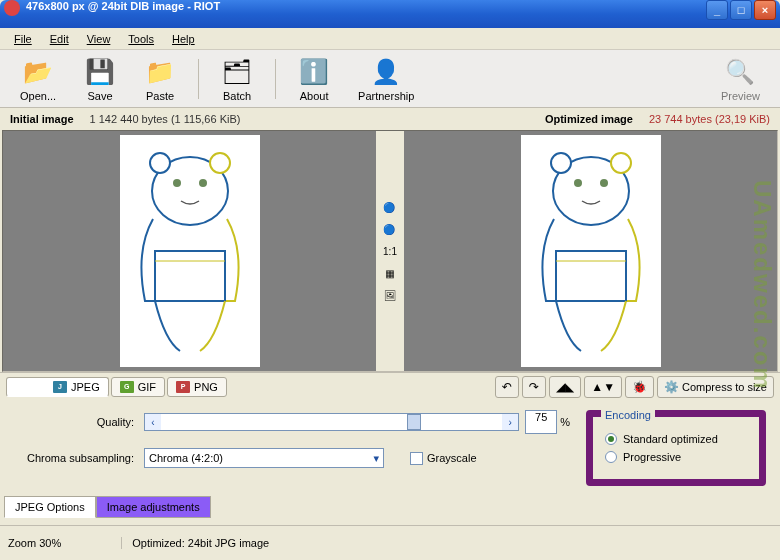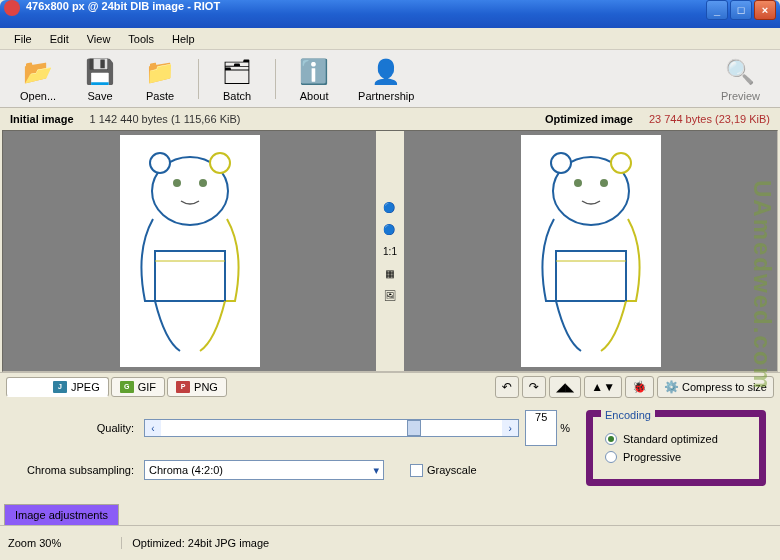--- a/index.html
+++ b/index.html
@@ -6,21 +6,21 @@
 body { background: #ece9d8; width: 780px; height: 560px; overflow: hidden; position: relative; }
 
 .titlebar { height: 28px; background: linear-gradient(to bottom, #3a80e8 0%, #2060d0 50%, #1a50c0 100%); display: flex; align-items: flex-start; padding: 0 4px; color: #fff; font-weight: bold; border-radius: 6px 6px 0 0; }
 .titlebar-icon { width: 16px; height: 16px; background: #d44; border-radius: 50%; margin-right: 6px; }
 .titlebar-text { flex: 1; }
 .titlebar-btns { display: flex; gap: 2px; }
 .tb-btn { width: 22px; height: 20px; background: linear-gradient(to bottom, #5898f0, #3070d0); border: 1px solid #1a50b0; border-radius: 3px; display: flex; align-items: center; justify-content: center; color: #fff; font-weight: bold; }
 .tb-btn.close { background: linear-gradient(to bottom, #f08860, #d05030); border-color: #a03010; }
 
 .menubar { height: 22px; background: #ece9d8; display: flex; align-items: center; padding: 0 6px; gap: 2px; border-bottom: 1px solid #d0ccc0; }
-.menu-item { padding: 2px 8px; cursor: default; }
+.menu-item { padding: 2px 8px; cursor: default; text-decoration: underline; }
 
 .toolbar { height: 58px; background: #eeedeb; display: flex; align-items: center; padding: 4px 8px; gap: 4px; border-bottom: 1px solid #c0bcb0; }
 .tool-btn { display: flex; flex-direction: column; align-items: center; padding: 4px 12px; cursor: default; border-radius: 3px; }
 .tool-icon { width: 32px; height: 32px; display: flex; align-items: center; justify-content: center; font-size: 24px; }
 .tool-label { margin-top: 2px; }
 .toolbar-spacer { flex: 1; }
 .toolbar-divider { width: 1px; height: 40px; background: #c0bcb0; margin: 0 6px; }
 
 .info-row { height: 22px; display: flex; align-items: center; padding: 0 10px; gap: 16px; }
 .info-label { font-weight: bold; }
@@ -50,21 +50,21 @@
 
 .settings { display: flex; padding: 10px 14px; gap: 16px; }
 .settings-left { flex: 1; }
 .settings-right { width: 180px; }
 .field-row { display: flex; align-items: center; margin-bottom: 14px; }
 .field-label { width: 130px; text-align: right; padding-right: 10px; }
 .slider { flex: 1; height: 18px; border: 1px solid #7894b8; background: #fff; position: relative; display: flex; align-items: center; }
 .slider-btn { width: 16px; height: 16px; background: #e8f0ff; display: flex; align-items: center; justify-content: center; font-size: 10px; color: #2050a0; }
 .slider-track { flex: 1; height: 100%; position: relative; }
 .slider-thumb { position: absolute; top: 0; width: 14px; height: 100%; background: #c8d8f0; border: 1px solid #7894b8; }
-.num-input { width: 32px; height: 36px; border: 1px solid #7894b8; background: #fff; text-align: center; margin-left: 6px; }
+.num-input { width: 32px; height: 24px; border: 1px solid #7894b8; background: #fff; text-align: center; margin-left: 6px; }
 .pct { margin-left: 3px; }
 .select { height: 20px; border: 1px solid #7894b8; background: #fff; padding: 0 4px; display: flex; align-items: center; width: 240px; position: relative; }
 .select::after { content: "▾"; position: absolute; right: 4px; color: #2050a0; }
 .chk-row { display: flex; align-items: center; gap: 4px; margin-left: 26px; }
 .chk { width: 13px; height: 13px; border: 1px solid #7894b8; background: #fff; }
 
 .fieldset { border: 7px solid #701a75; border-radius: 4px; padding: 10px 12px; position: relative; }
 .fieldset-legend { position: absolute; top: -8px; left: 8px; background: #ece9d8; padding: 0 4px; color: #2050a0; }
 .radio-row { display: flex; align-items: center; gap: 6px; margin: 6px 0; }
 .radio { width: 12px; height: 12px; border: 1px solid #7894b8; border-radius: 50%; background: #fff; display: flex; align-items: center; justify-content: center; }
@@ -259,20 +259,21 @@
         </div>
       <div class="radio-row">
           <div class="radio"></div>
           <span>Progressive</span>
         </div>
     </div>
   </div>
 </div>
 
 <div class="bottom-tabs">
+  <div class="btab active">JPEG Options</div>
   <div class="btab">Image adjustments</div>
 </div>
 
 <div class="statusbar">
   <div class="status-cell">Zoom 30%</div>
   <div class="status-cell">Optimized: 24bit JPG image</div>
 </div>
 
 <div class="watermark">UAmedwed.com</div>
 

